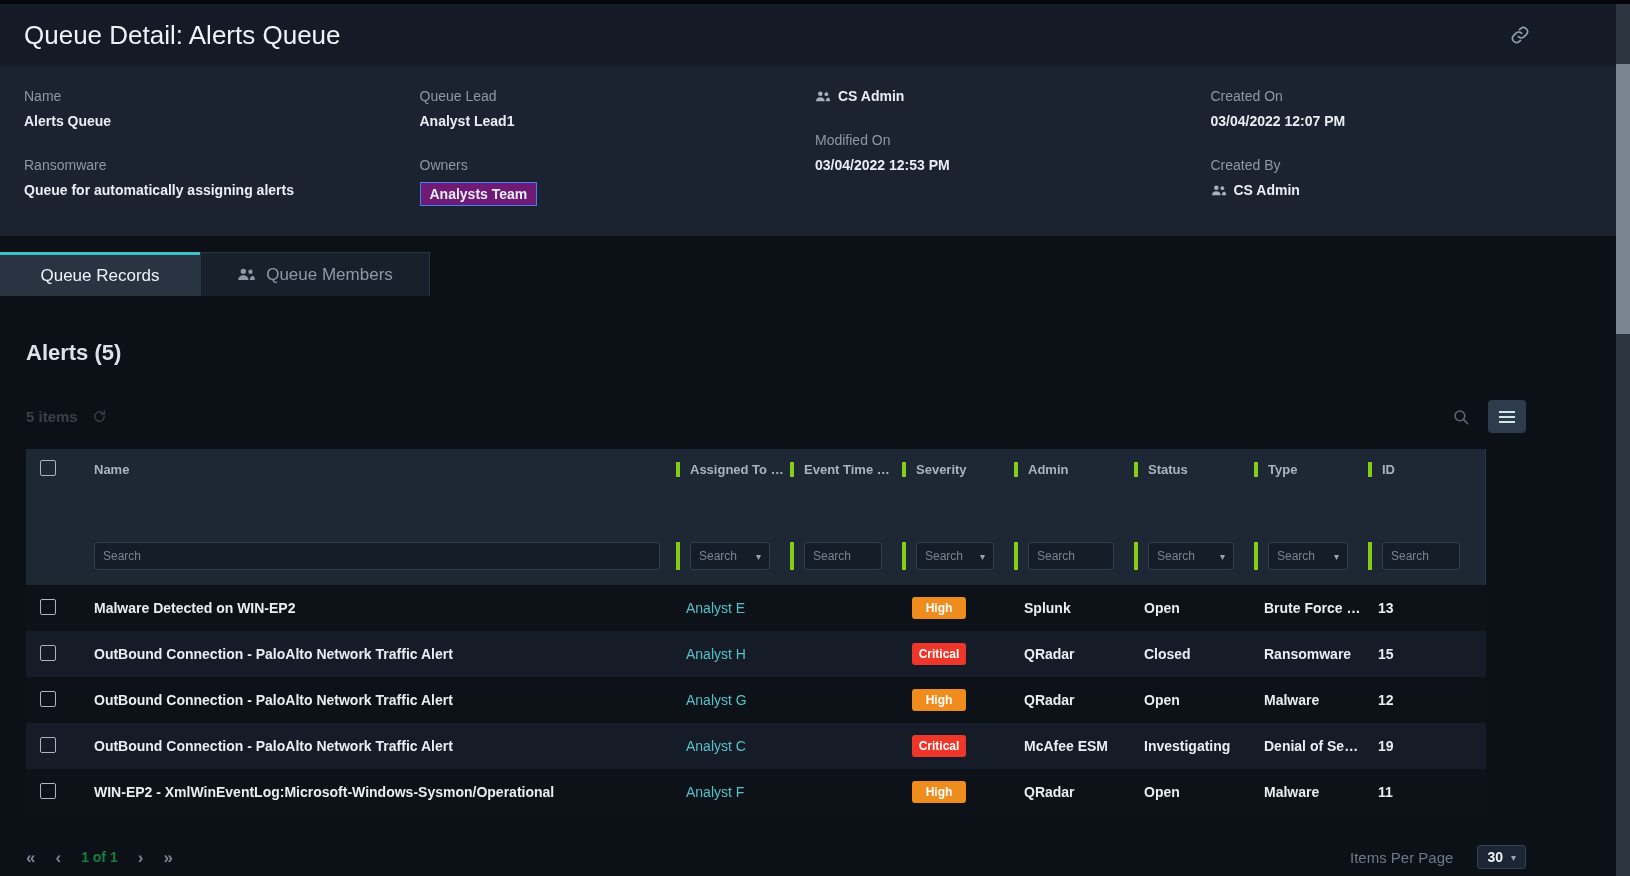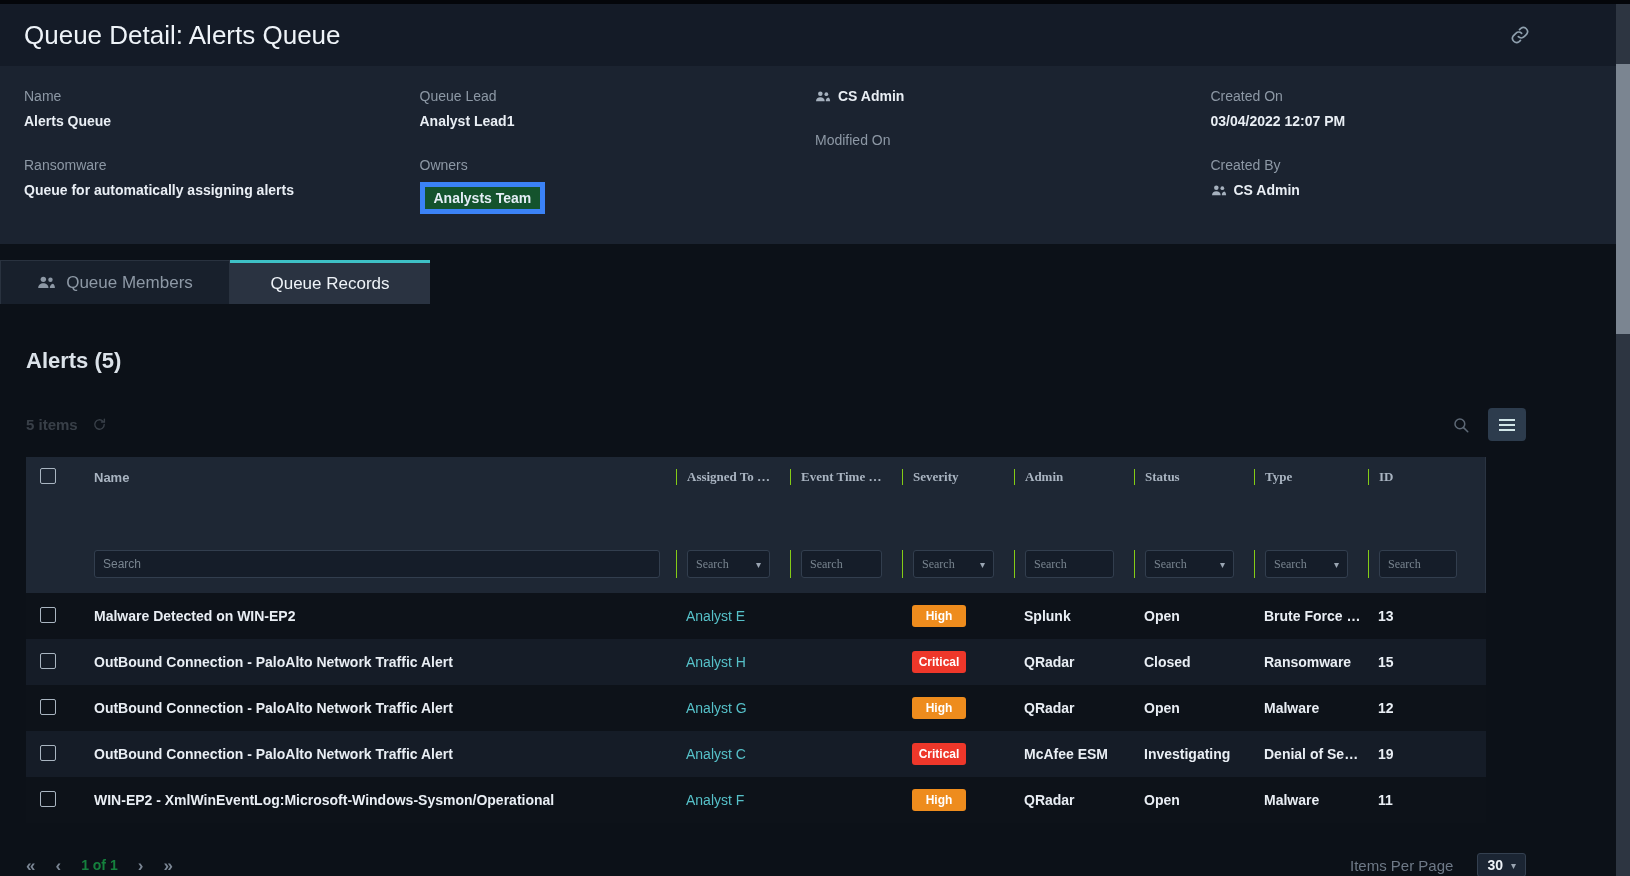--- a/index.html
+++ b/index.html
@@ -20,21 +20,21 @@
 
   
   .details {
     background:#1b2330; padding:22px 24px 30px;
     display:grid; grid-template-columns:repeat(4,1fr);
   }
   .dcol { display:flex; flex-direction:column; gap:28px; }
   .flabel { font-size:14px; color:#8d98a5; margin-bottom:9px; }
   .fvalue { font-size:14px; font-weight:700; color:#e9eef4; display:flex; align-items:center; gap:7px; }
   .chip {
-    display:inline-block; background:#14532d; border:5px solid #3b82f6;
+    display:inline-block; background:#701a75; border:1px solid #3b82f6;
     padding:3px 9px; font-size:14px; font-weight:700; color:#e4edf6; cursor:pointer;
   }
   .person-ic { color:#a6b1be; display:flex; align-items:center; }
 
   
   .tabs-row { margin-top:16px; display:flex; }
   .tab { height:44px; display:flex; align-items:center; justify-content:center; gap:10px; font-size:17px; cursor:pointer; }
   .tab.active { width:200px; background:#2a3341; border-top:3px solid #3ec1c6; color:#eef3f8; }
   .tab.inactive { width:230px; background:#18202c; border:1px solid #29323f; border-bottom:none; color:#8d98a5; }
 
@@ -51,21 +51,21 @@
     display:flex; align-items:center; justify-content:center; cursor:pointer;
   }
   .menu-bars { display:flex; flex-direction:column; gap:3px; }
   .menu-bars span { display:block; width:16px; height:2px; background:#d2e6e8; }
 
   
   .table { margin-top:16px; width:1460px; --cols:58px 592px 114px 112px 112px 120px 120px 114px 118px; }
   .thead { background:#1e2734; border-right:1px solid #2a3442; }
   .hrow { display:grid; grid-template-columns:var(--cols); height:40px; align-items:center; }
   .hcell { padding:0 10px; font-size:13px; font-weight:700; color:#a9b4c1; white-space:nowrap; overflow:hidden; }
-  .hcell.sep, .fcell.sep { border-left:1px solid #84cc16;font-family:Liberation Serif, serif; }
+  .hcell.sep, .fcell.sep { border-left:4px solid #84cc16; }
   .frow { display:grid; grid-template-columns:var(--cols); padding:5px 0 15px; align-items:center; }
   .fcell { height:28px; display:flex; align-items:center;margin-top:48px; }
   .fctrl {
     display:flex; align-items:center; flex:1; height:28px;
     margin:0 20px 0 10px; padding:0 8px;
     background:#151d29; border:1px solid #323e4e; border-radius:3px;
   }
   .fctrl.name-ctrl { margin-right:16px; }
   .fctrl.id-ctrl { flex:none; width:78px; }
   .fctrl input {
@@ -154,20 +154,21 @@
               <path d="M1.5 15c0-3.6 2.9-6 6.5-6s6.5 2.4 6.5 6z"></path>
             <circle cx="17" cy="4.6" r="2.8"></circle>
               <path d="M16.2 15c0-2.8 1.4-4.9 3.8-5.4 1.6.7 2.6 2.8 2.6 5.4z"></path>
           </svg>
         </span>
         <span>CS Admin</span>
       </div>
     </div>
     <div class="field">
       <div class="flabel">Modified On</div>
+      <div class="fvalue">03/04/2022 12:53 PM</div>
     </div>
   </div>
   <div class="dcol">
     <div class="field">
       <div class="flabel">Created On</div>
       <div class="fvalue">03/04/2022 12:07 PM</div>
     </div>
     <div class="field">
       <div class="flabel">Created By</div>
       <div class="fvalue">
@@ -179,33 +180,33 @@
               <path d="M16.2 15c0-2.8 1.4-4.9 3.8-5.4 1.6.7 2.6 2.8 2.6 5.4z"></path>
           </svg>
         </span>
         <span>CS Admin</span>
       </div>
     </div>
   </div>
 </section>
 
 <nav class="tabs-row">
+  <div class="tab active">
+    <span>Queue Records</span>
+  </div>
   <div class="tab inactive">
     <span class="icon-plain" style="color:#8d98a5;">
       <svg viewBox="0 0 24 16" width="19" height="13" fill="currentColor">
         <circle cx="8" cy="4" r="3.4"></circle>
           <path d="M1.5 15c0-3.6 2.9-6 6.5-6s6.5 2.4 6.5 6z"></path>
         <circle cx="17" cy="4.6" r="2.8"></circle>
           <path d="M16.2 15c0-2.8 1.4-4.9 3.8-5.4 1.6.7 2.6 2.8 2.6 5.4z"></path>
       </svg>
     </span>
     <span>Queue Members</span>
-  </div>
-  <div class="tab active">
-    <span>Queue Records</span>
   </div>
 </nav>
 
 <main class="content">
   <h2 class="section-title">Alerts (5)</h2>
 
   <div class="toolbar">
     <div class="toolbar-left">
       <span>5 items</span>
       <span class="icon-plain" style="color:#aab5c2;">

